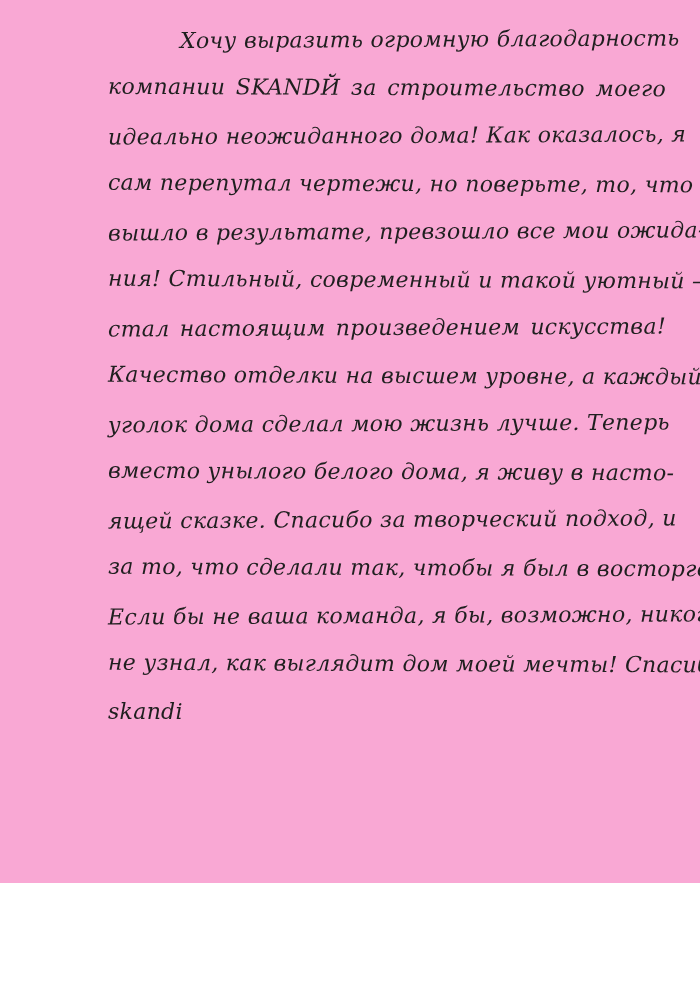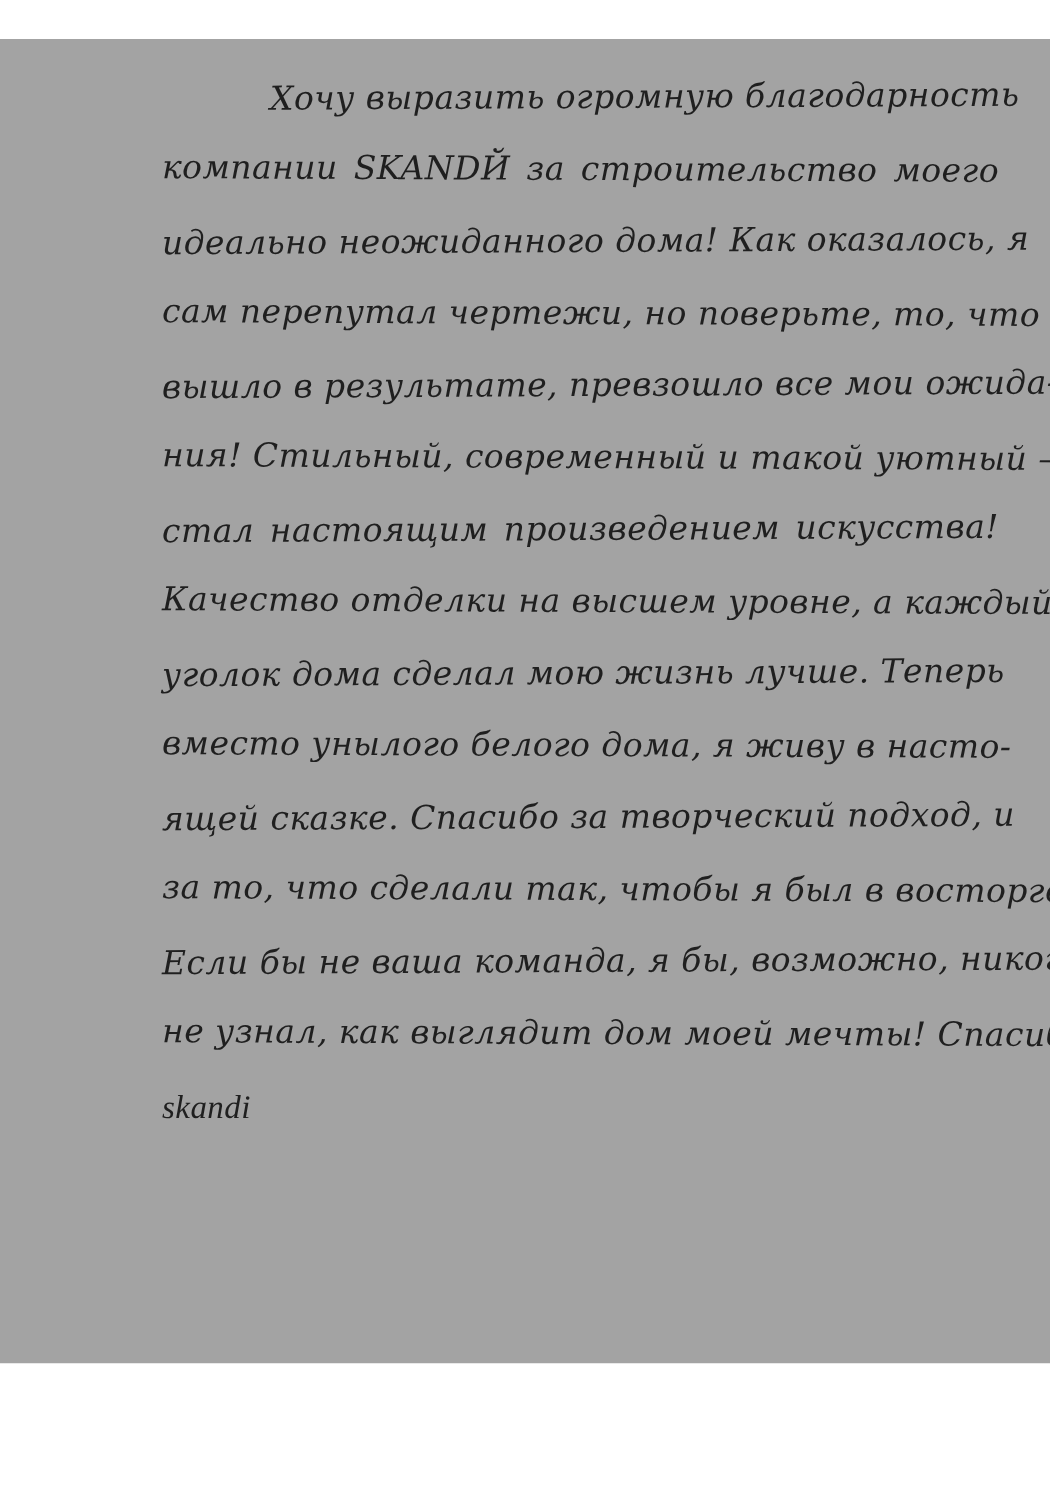--- a/index.html
+++ b/index.html
@@ -4,24 +4,23 @@
 <style>
   html, body {
     margin: 0;
     padding: 0;
     background: #ffffff;
   }
   .page {
     position: relative;
     width: 700px;
     height: 883px;
-    background: #a3a3a3;
+    background: #f9a8d4;
     overflow: hidden;
     font-family: "DejaVu Serif", serif;
-    margin-top: 26px;
   }
   .note {
     position: absolute;
     left: 108px;
     top: 16px;
     width: 558px;
     color: #1f1f1f;
     font-style: italic;
     font-size: 22px;
     line-height: 48px;
@@ -38,21 +37,20 @@
   .line:nth-child(odd)  { transform: rotate(-0.3deg); }
   .line:nth-child(even) { transform: rotate(0.25deg); }
   .line.first {
     padding-left: 72px;
     width: 486px;
   }
   .line.last {
     text-align: left;
     text-align-last: left;
     transform: none;
-    font-family: Liberation Serif, serif;
   }
 </style>
 </head>
 <body>
 
 <div class="page">
   <div class="note">
     <div class="line first">Хочу выразить огромную благодарность</div>
     <div class="line">компании SKANDЙ за строительство моего</div>
     <div class="line">идеально неожиданного дома! Как оказалось, я</div>

